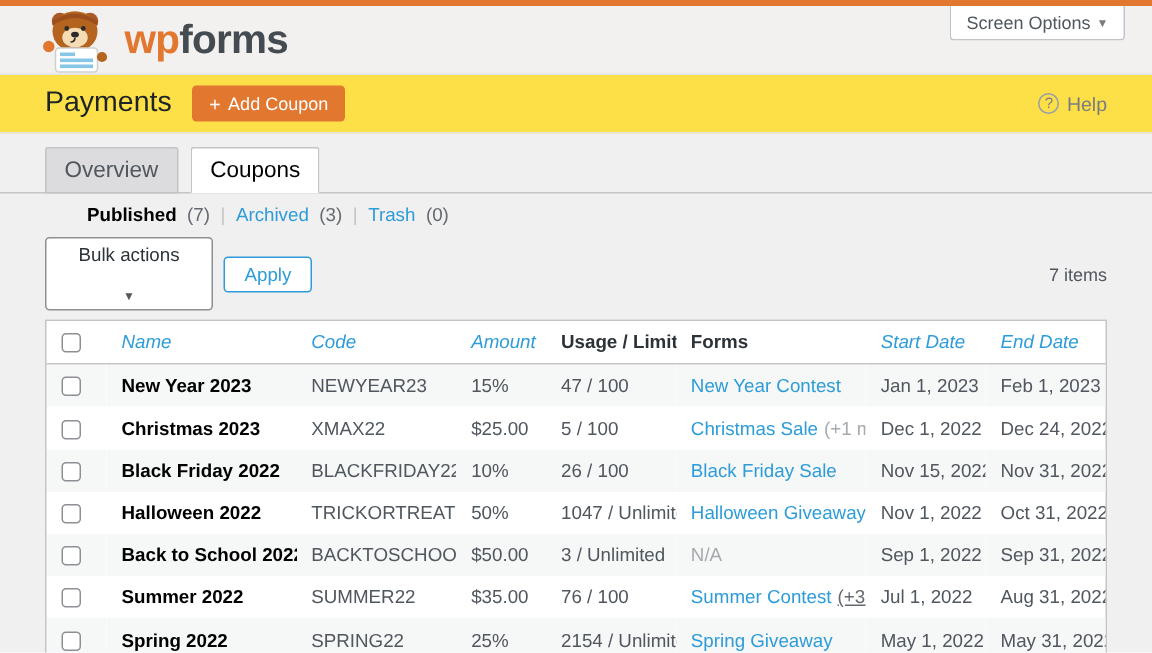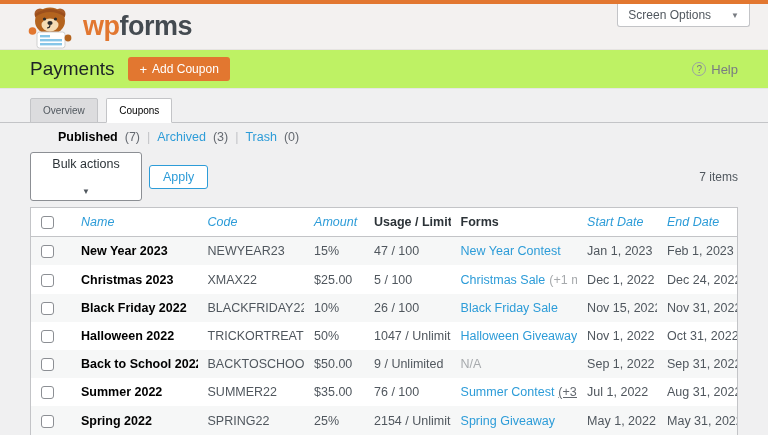--- a/index.html
+++ b/index.html
@@ -10,36 +10,36 @@
     color:#3c434a;
     position:relative;
     font-size:13px;
   }
   
   .top-bar { height:4px; background:#e27730; width:100%; }
   .screen-options {
     position:absolute; top:4px; right:18px;
     background:#fff; border:1px solid #c3c4c7; border-top:none;
     padding:4px 10px; font-size:12px; color:#50575e;
-    display:flex; align-items:center; gap:20px; cursor:pointer;
+    display:flex; align-items:center; gap:4px; cursor:pointer;
     border-radius:0 0 3px 3px;
   }
   .screen-options .chev { font-size:8px; color:#787c82; }
   
   .brand-header {
     height:46px; background:#f3f1f0; border-bottom:1px solid #e6e4e2;
     display:flex; align-items:center; padding-left:28px;
   }
   .logo { display:flex; align-items:center; gap:9px; }
   .logo-text { font-size:27px; font-weight:bold; letter-spacing:-0.5px; }
   .logo-wp { color:#e27730; }
   .logo-forms { color:#444b51; }
   
   .page-heading {
-    height:39px; background:#bef264; border-bottom:1px solid #e5e5e5;
+    height:39px; background:#fde047; border-bottom:1px solid #e5e5e5;
     display:flex; align-items:center; padding:0 30px; gap:14px;
   }
   .page-title { font-size:19px; color:#1d2327; font-weight:400; }
   .add-coupon-btn {
     background:#e27730; color:#fff; border:none; border-radius:3px;
     font-size:12px; padding:5px 11px; cursor:pointer; font-weight:400;
     display:inline-flex; align-items:center; gap:5px;
     font-family:"Liberation Sans", sans-serif;
   }
   .add-coupon-btn .plus { font-size:13px; line-height:1; }
@@ -49,21 +49,21 @@
   }
   .help-q {
     width:14px; height:14px; border:1px solid #9aa0a5; border-radius:50%;
     font-size:10px; display:inline-flex; align-items:center; justify-content:center;
     color:#787c82;
   }
   
   .content { padding:0 30px; }
   .tab-bar { border-bottom:1px solid #c3c4c7; margin:0 -30px; padding:9px 0 0 30px; }
   .tab {
-    display:inline-block; padding:6px 12px; font-size:10px;
+    display:inline-block; padding:6px 12px; font-size:15px;
     border:1px solid #c3c4c7; background:#dcdcde; color:#50575e;
     margin-right:5px; margin-bottom:-1px; cursor:pointer; border-radius:2px 2px 0 0;
   }
   .tab.active {
     background:#fff; color:#000; border-bottom:1px solid #fff; font-weight:400;
   }
   
   .views { margin-top:7px; font-size:12.5px; display:flex; align-items:center; gap:7px;padding-left:28px; }
   .views .count { color:#646970; }
   .views .sep { color:#c3c4c7; }
@@ -248,21 +248,21 @@
             <td><span class="cell-text">1047 / Unlimited</span></td>
             <td><span class="form-link">Halloween Giveaway</span></td>
             <td><span class="cell-text">Nov 1, 2022</span></td>
             <td><span class="cell-text">Oct 31, 2022</span></td>
           </tr>
           <tr>
             <td><span class="checkbox"></span></td>
             <td><span class="row-link">Back to School 2022</span></td>
             <td><span class="cell-text">BACKTOSCHOOL22</span></td>
             <td><span class="cell-text">$50.00</span></td>
-            <td><span class="cell-text">9 / Unlimited</span></td>
+            <td><span class="cell-text">3 / Unlimited</span></td>
             <td><span class="muted">N/A</span></td>
             <td><span class="cell-text">Sep 1, 2022</span></td>
             <td><span class="cell-text">Sep 31, 2022</span></td>
           </tr>
           <tr>
             <td><span class="checkbox"></span></td>
             <td><span class="row-link">Summer 2022</span></td>
             <td><span class="cell-text">SUMMER22</span></td>
             <td><span class="cell-text">$35.00</span></td>
             <td><span class="cell-text">76 / 100</span></td>

